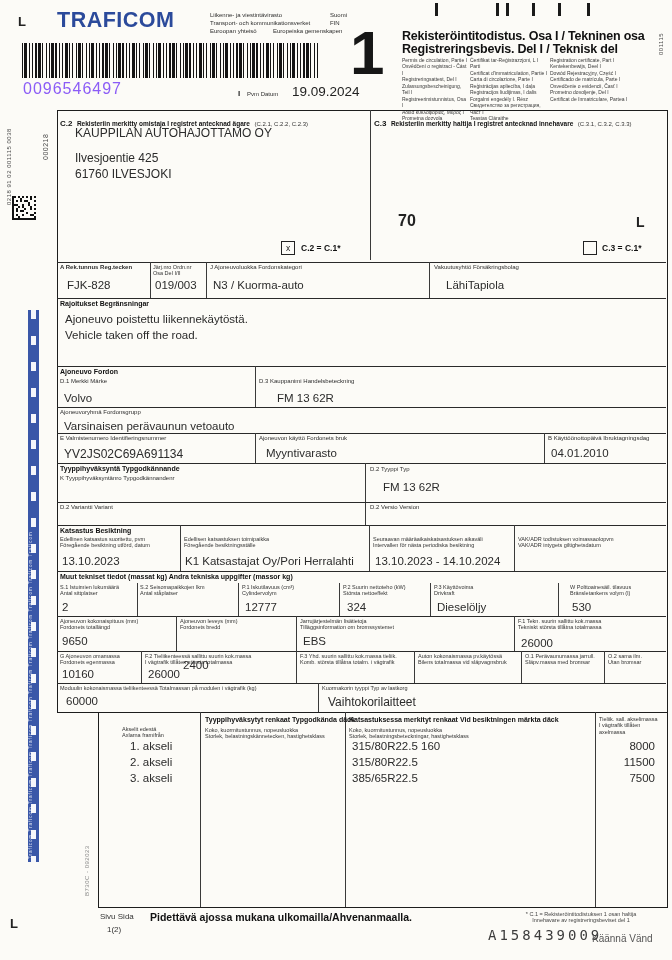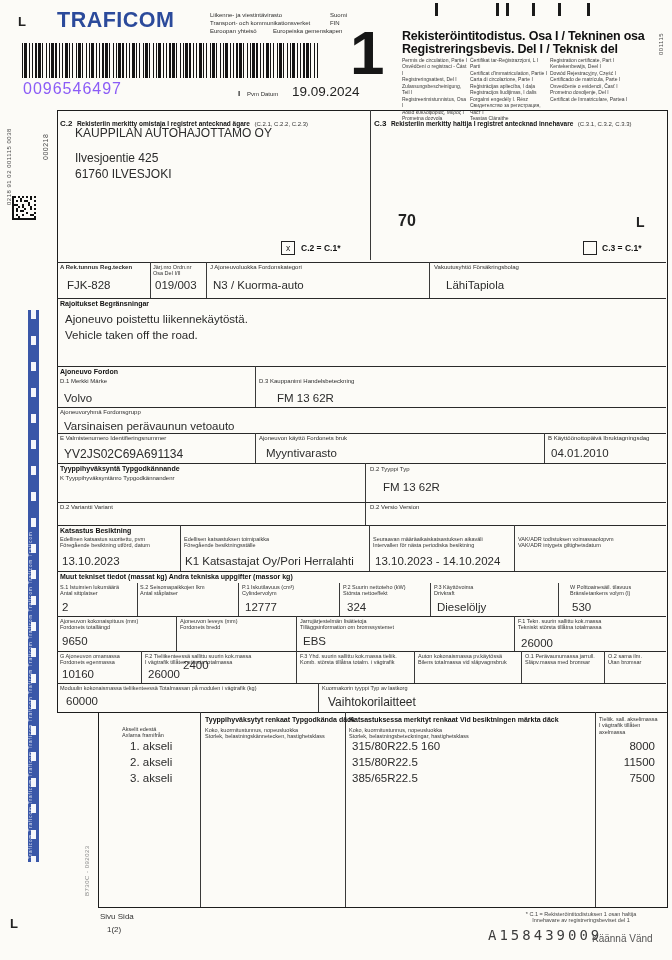--- a/index.html
+++ b/index.html
@@ -326,18 +326,19 @@
   <div class="abs val" style="left:352px;top:756px;">315/80R22.5</div>
   <div class="abs val" style="left:595px;top:756px;width:60px;text-align:right;">11500</div>
 
   <div class="abs val" style="left:130px;top:772px;">3. akseli</div>
   <div class="abs val" style="left:352px;top:772px;">385/65R22.5</div>
   <div class="abs val" style="left:595px;top:772px;width:60px;text-align:right;">7500</div>
 
   <div class="abs" style="left:10px;top:916px;font-size:13px;font-weight:bold;">L</div>
   <div class="abs" style="left:100px;top:912px;font-size:8px;color:#333;">Sivu Sida</div>
   <div class="abs" style="left:107px;top:925px;font-size:8px;color:#333;">1(2)</div>
+  <div class="abs" style="left:150px;top:911px;font-size:10.5px;font-weight:bold;color:#111;">Pidettävä ajossa mukana ulkomailla/Ahvenanmaalla.</div>
   <div class="abs lbl2 pre" style="left:495px;top:911px;width:172px;text-align:center;color:#444;">* C.1 = Rekisteröintitodistuksen 1 osan haltija
 Innehavare av registreringsbeviset del 1</div>
   <div class="abs serialfont" style="left:488px;top:927px;">A158439009</div>
   <div class="abs" style="left:592px;top:933px;font-size:10px;color:#555;">Käännä Vänd</div>
 
 </div>
 
 </body></html>

